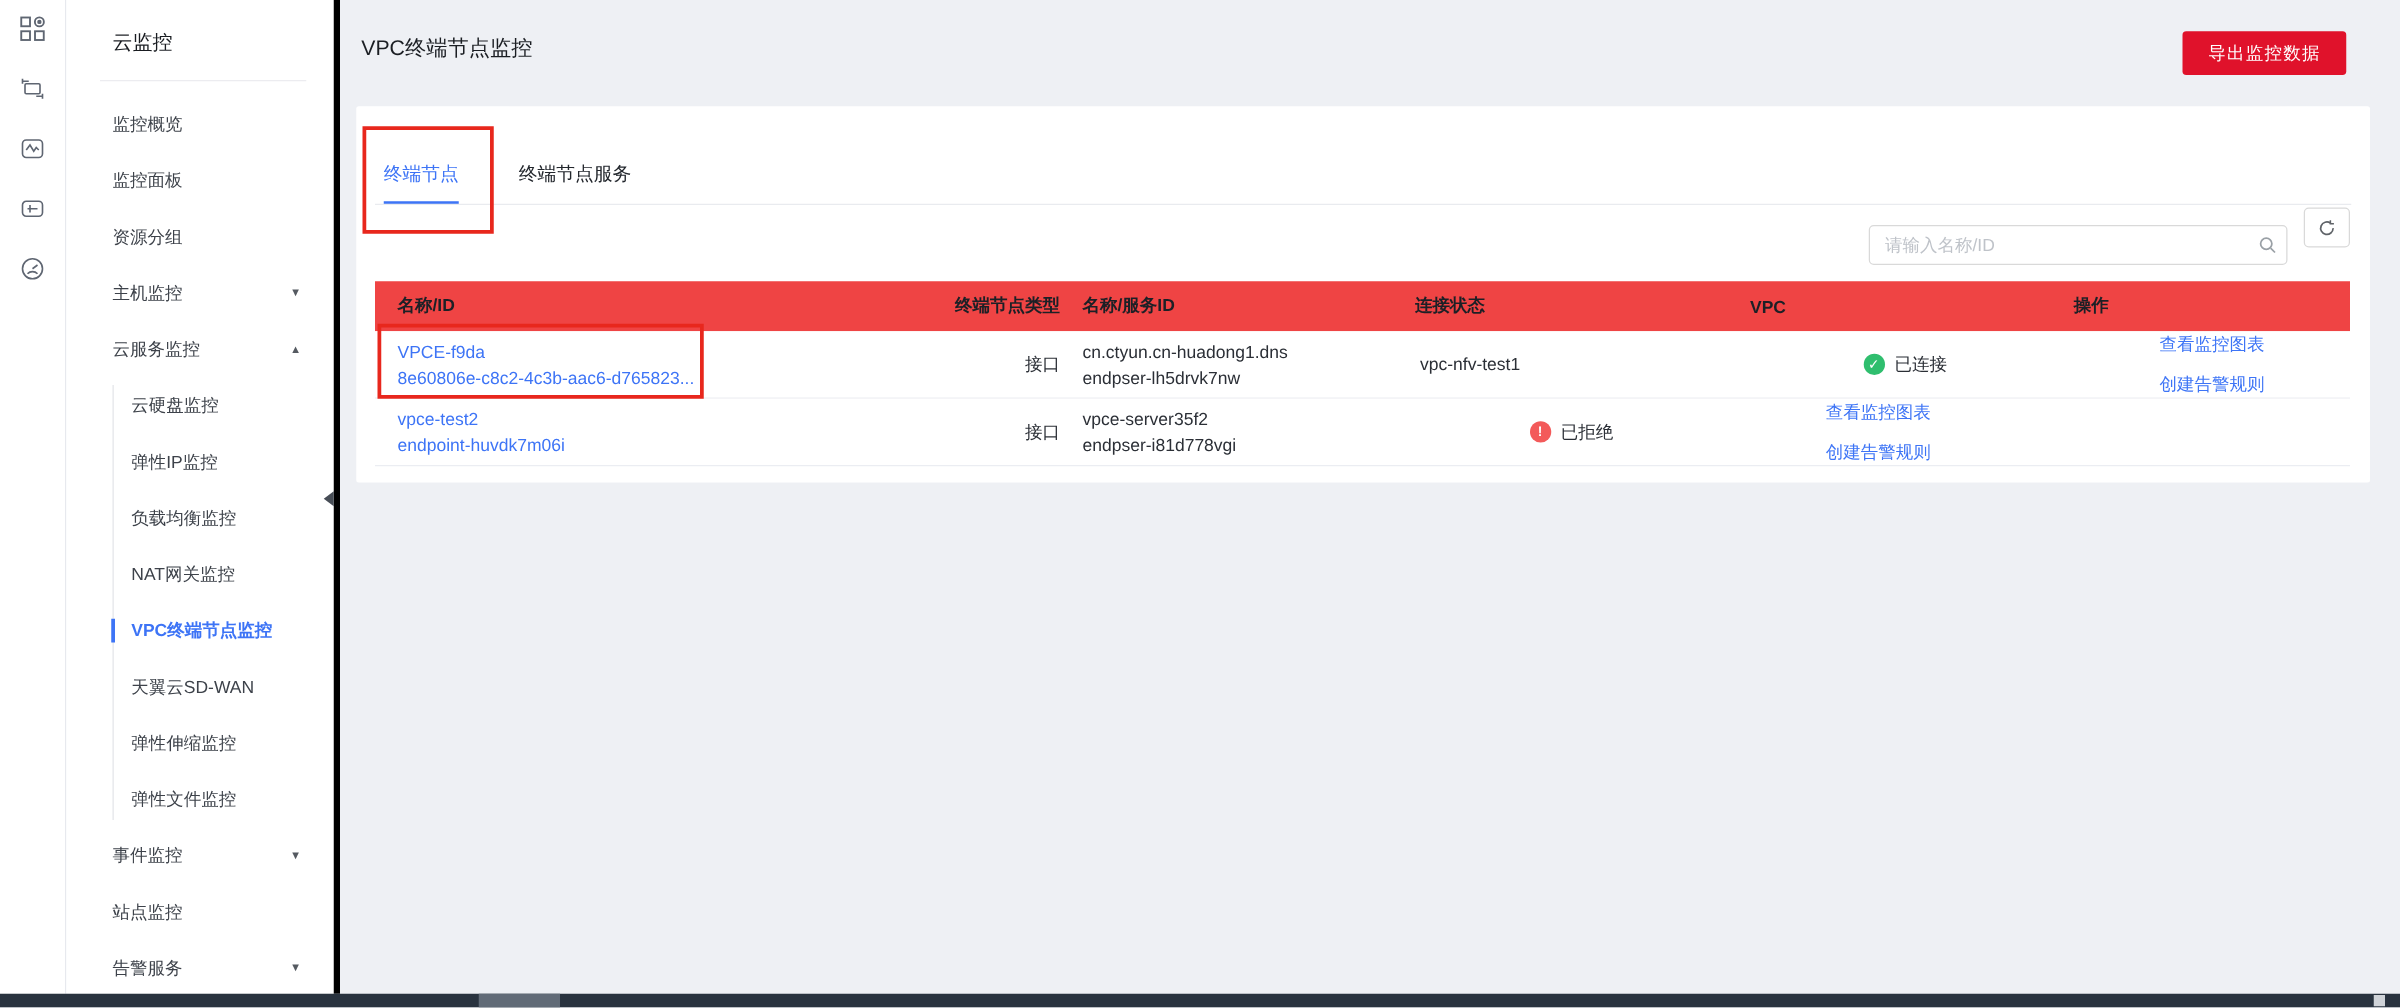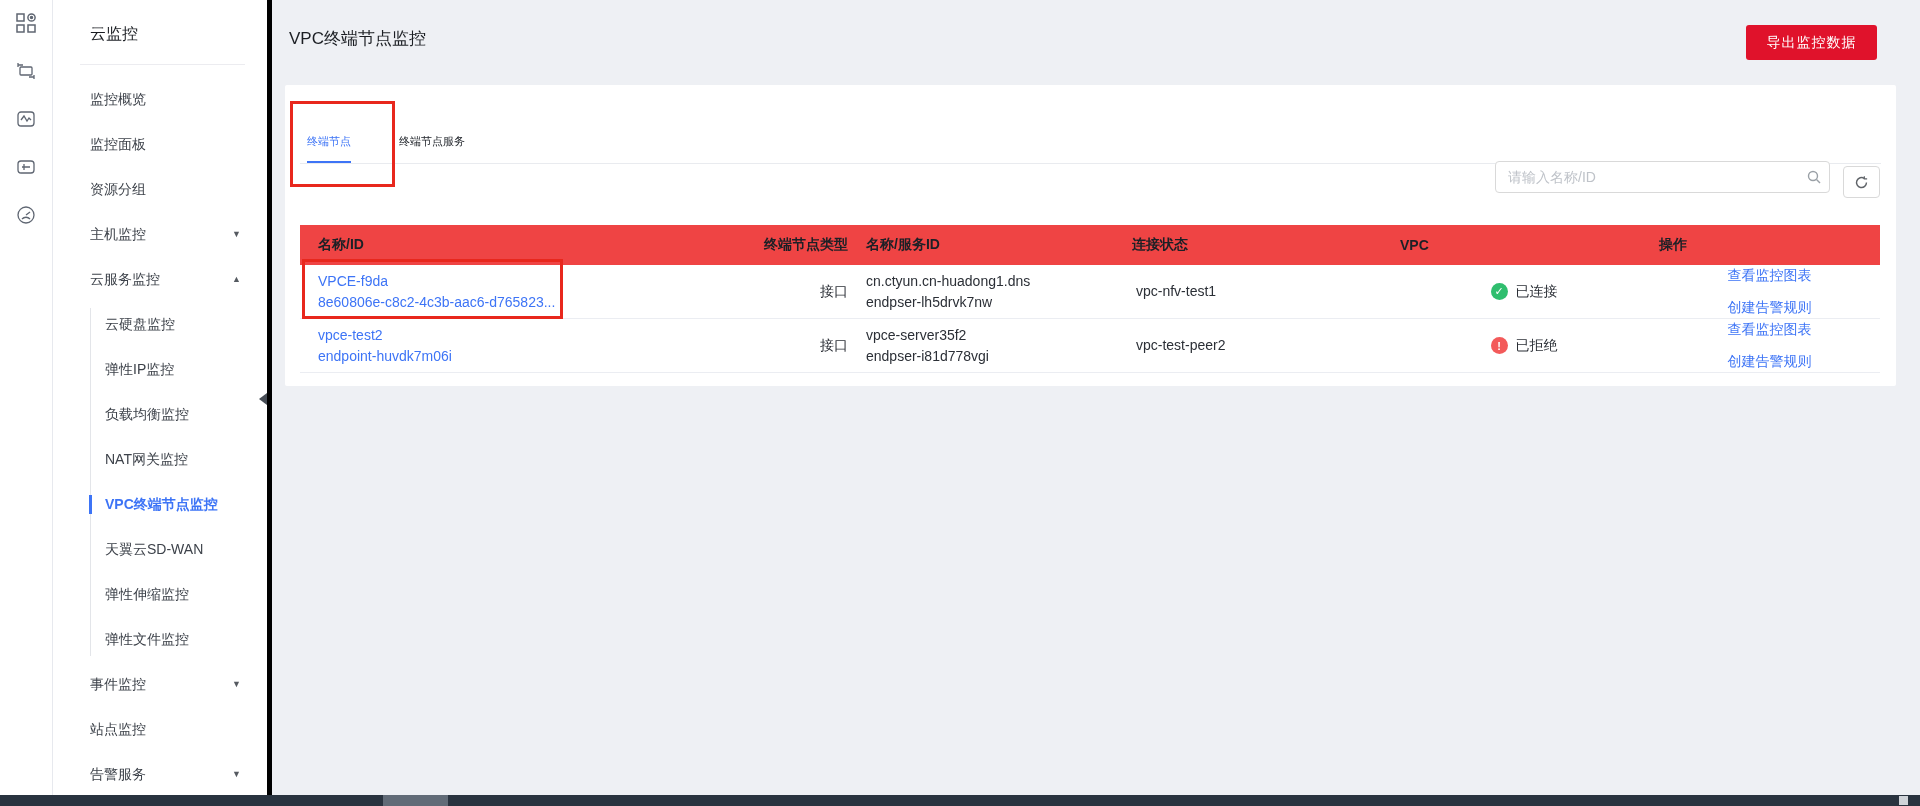--- a/index.html
+++ b/index.html
@@ -36,25 +36,25 @@
   .collapse-handle{position:absolute; right:0; top:393px; width:0; height:0; cursor:pointer;
     border-top:6px solid transparent; border-bottom:6px solid transparent; border-right:8px solid #474d56;}
   
   .page-title{position:absolute; left:289px; top:27px; font-size:17px; font-weight:500; color:#1b1e23;}
   .export-btn{position:absolute; left:1746px; top:25px; width:131px; height:35px;
     background:var(--brand-red); color:#fff; font-size:14px; border:none; border-radius:3px;
     cursor:pointer; letter-spacing:1px; font-family:inherit;}
   
   .card{position:absolute; left:285px; top:85px; width:1611px; height:301px; background:#fff; border-radius:2px;}
   .tabs{position:absolute; left:22px; top:0; height:79px; display:flex; align-items:flex-end; gap:48px;}
-  .tab{position:relative; padding-bottom:15px; font-size:11px; color:#22262c; cursor:pointer;}
+  .tab{position:relative; padding-bottom:15px; font-size:15px; color:#22262c; cursor:pointer;}
   .tab.active{color:var(--link-blue);}
   .tab.active::after{content:""; position:absolute; left:0; right:0; bottom:0; height:3px; background:var(--link-blue);}
   .tabs-divider{position:absolute; left:15px; right:15px; top:78px; border-bottom:1px solid #e9ebef;}
-  .search-box{position:absolute; left:1210px; top:76px; width:335px; height:32px;
+  .search-box{position:absolute; left:1210px; top:95px; width:335px; height:32px;
     border:1px solid #d9d9d9; border-radius:4px; background:#fff; display:flex; align-items:center;}
   .search-box input{flex:1; border:none; outline:none; padding:0 8px 0 12px; font-size:14px;
     color:#333; background:transparent; font-family:inherit;}
   .search-box input::placeholder{color:#bfc3c9;}
   .search-glyph{width:30px; display:flex; align-items:center; justify-content:center; cursor:pointer;}
   .refresh-btn{position:absolute; left:1558px; top:81px; width:37px; height:32px;
     border:1px solid #d9d9d9; border-radius:4px; background:#fff; cursor:pointer;
     display:flex; align-items:center; justify-content:center;}
   
   .table{position:absolute; left:15px; top:140px; width:1580px; font-size:14px;}
@@ -224,23 +224,20 @@
         <a class="link line">vpce-test2</a>
         <a class="link line">endpoint-huvdk7m06i</a>
       </div>
       <div class="cell c1">
           <span class="line">接口</span>
         </div>
       <div class="cell c2">
         <span class="line">vpce-server35f2</span>
         <span class="line">endpser-i81d778vgi</span>
       </div>
-      <div class="cell c3">
-          <span class="line">vpc-test-peer2</span>
-        </div>
       <div class="cell c4 status">
         <span class="status-dot red">!</span>
         <span>已拒绝</span>
       </div>
       <div class="cell c5 actions">
         <a class="link">查看监控图表</a>
         <a class="link">创建告警规则</a>
       </div>
     </div>
   </div>

